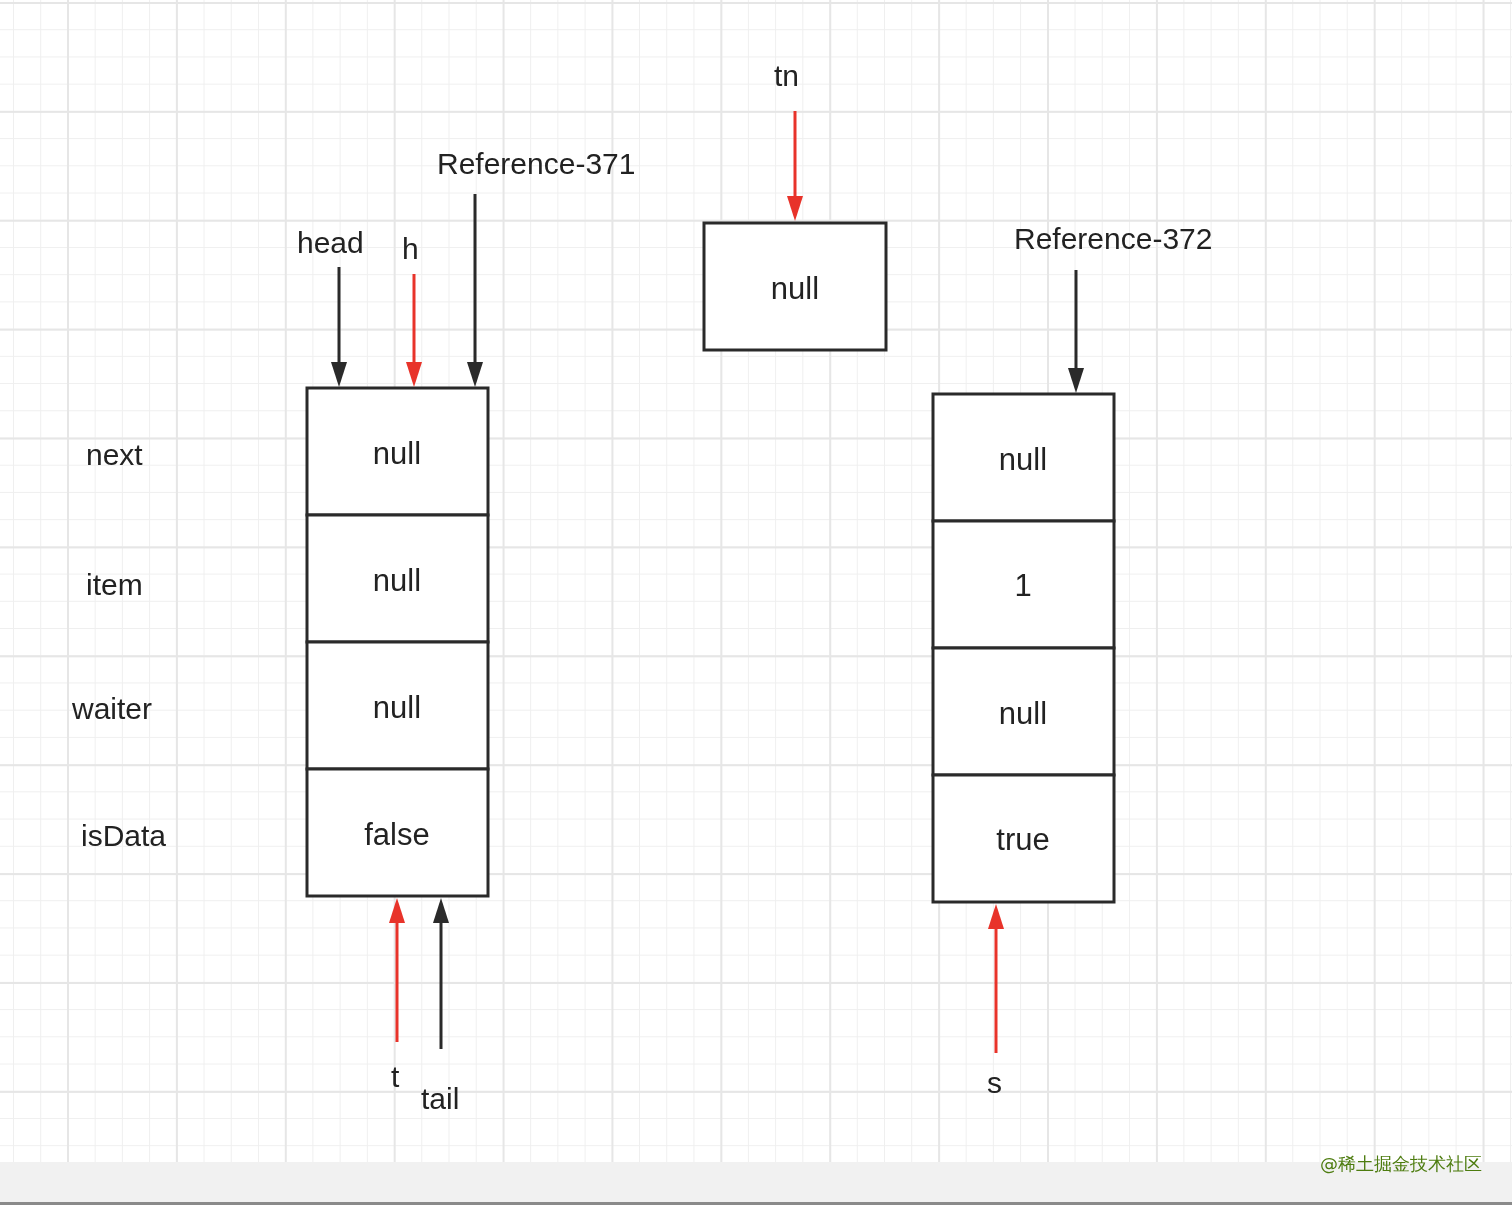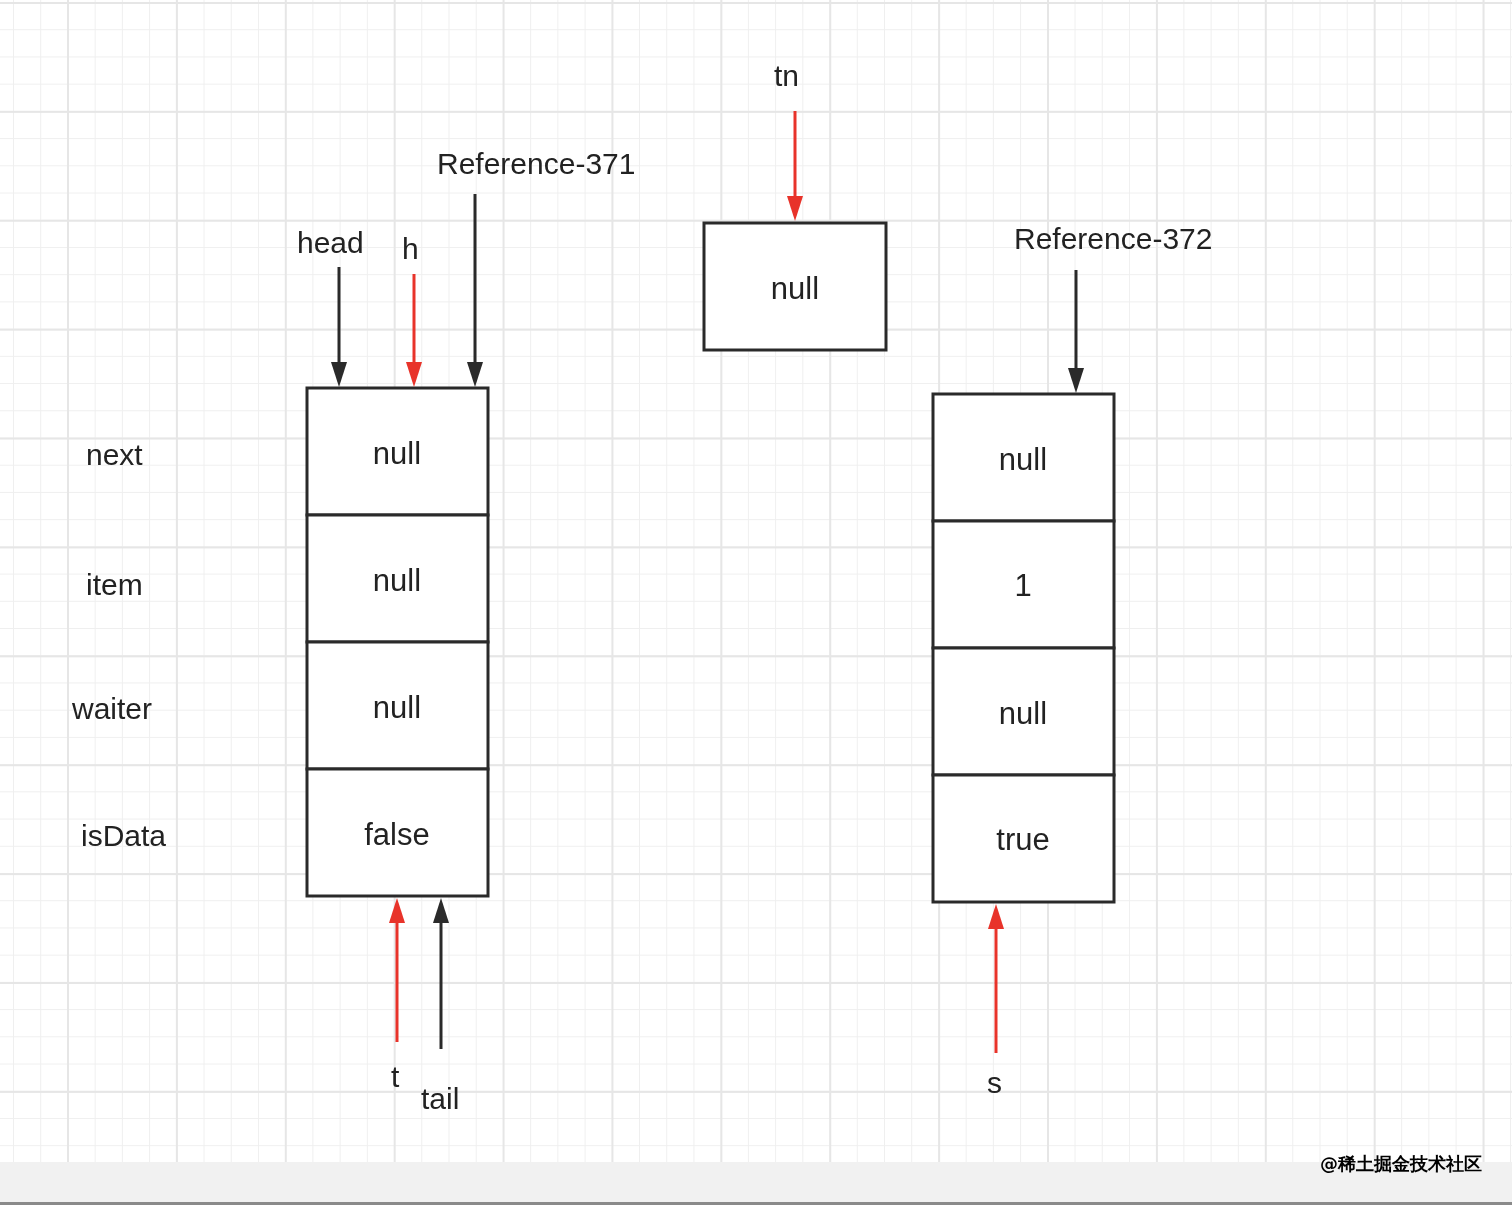--- a/index.html
+++ b/index.html
@@ -30,23 +30,22 @@
   #footer {
     position: absolute; left: 0; top: 1162px; width: 1512px; height: 40px;
     background: #f1f1f1;
   }
   #footer-line {
     position: absolute; left: 0; top: 1202px; width: 1512px; height: 3px;
     background: #8a8a8a;
   }
   #watermark {
     position: absolute; right: 30px; top: 1152px;
-    color: #000000; font-size: 18px;
+    color: #4d7c0f; font-size: 18px;
     font-family: "DejaVu Sans", sans-serif;
-    font-weight: bold;
   }
 </style>
 </head>
 <body>
 
 <div id="canvas"></div>
 
 <svg id="diagram" width="1512" height="1162" viewBox="0 0 1512 1162">
 
   <g>

